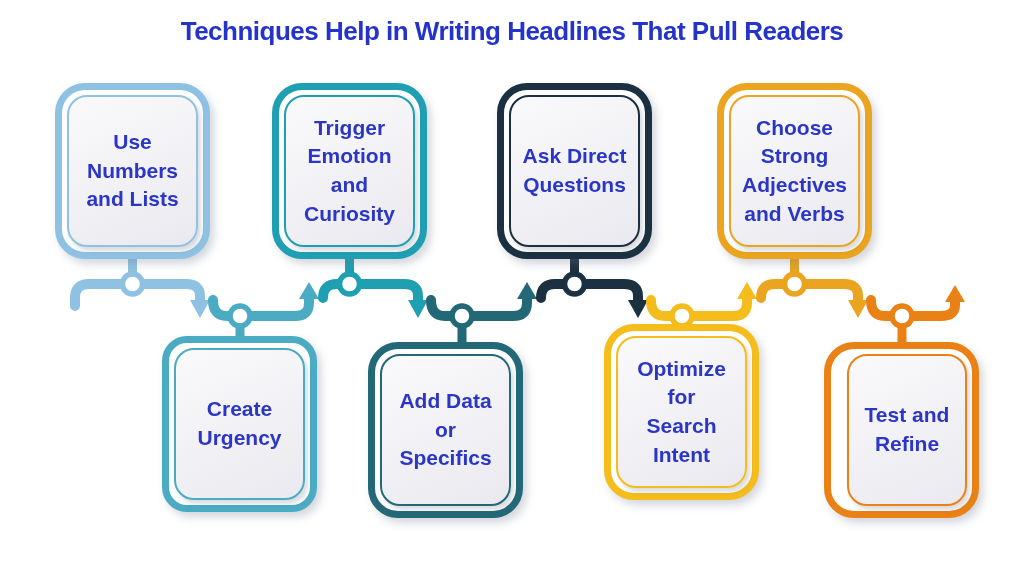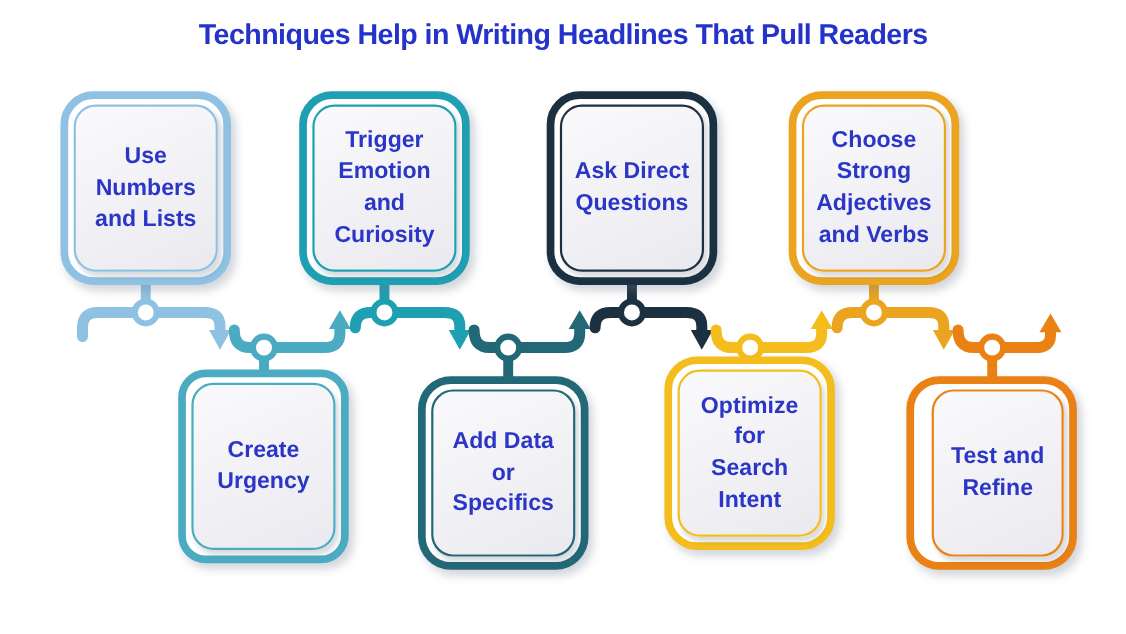--- a/index.html
+++ b/index.html
@@ -54,21 +54,21 @@
     color: #2b36c6;
     white-space: pre-line;
     padding: 0 4px;
   }
   
   #box-0 { left: 55px;  top: 83px;  }
   #box-2 { left: 272px; top: 83px;  }
   #box-4 { left: 497px; top: 83px;  }
   #box-6 { left: 717px; top: 83px;  }
   #box-1 { left: 162px; top: 336px; border-radius: 25px; }
-  #box-3 { left: 380px; top: 342px; }
+  #box-3 { left: 368px; top: 342px; }
   #box-5 { left: 604px; top: 324px; }
   #box-7 { left: 824px; top: 342px; padding-left: 16px; }
 
   #flow-svg { position: absolute; left: 0; top: 0; z-index: 1; }
   .seg .rail {
     fill: none;
     stroke: var(--c);
     stroke-width: 10;
     stroke-linecap: round;
   }

